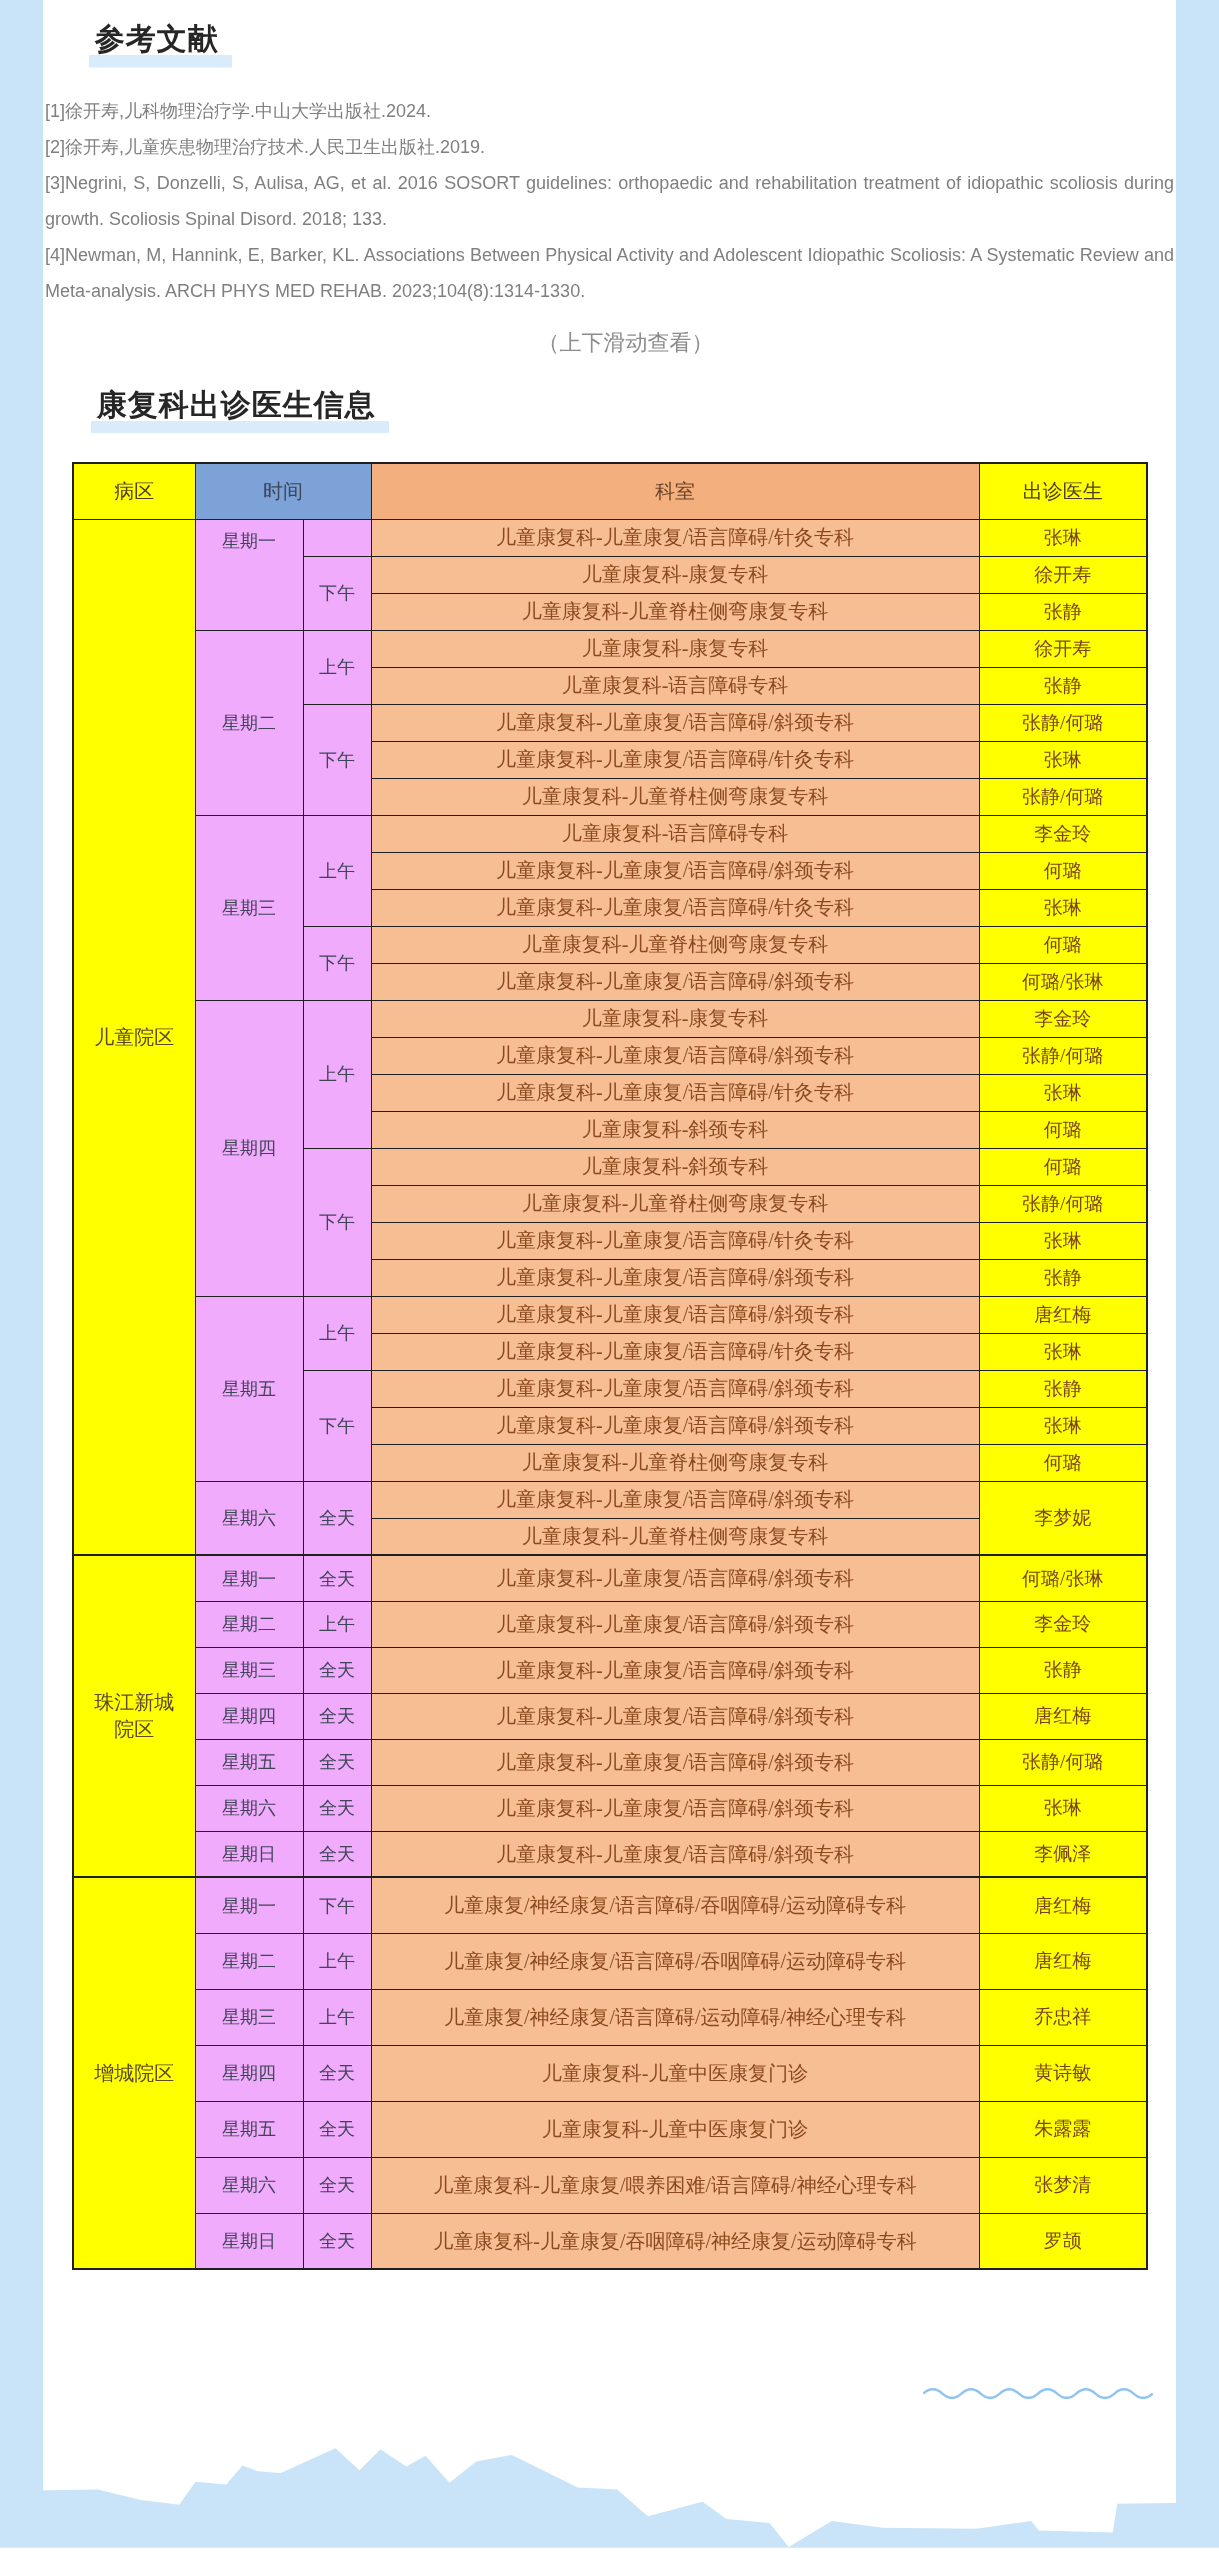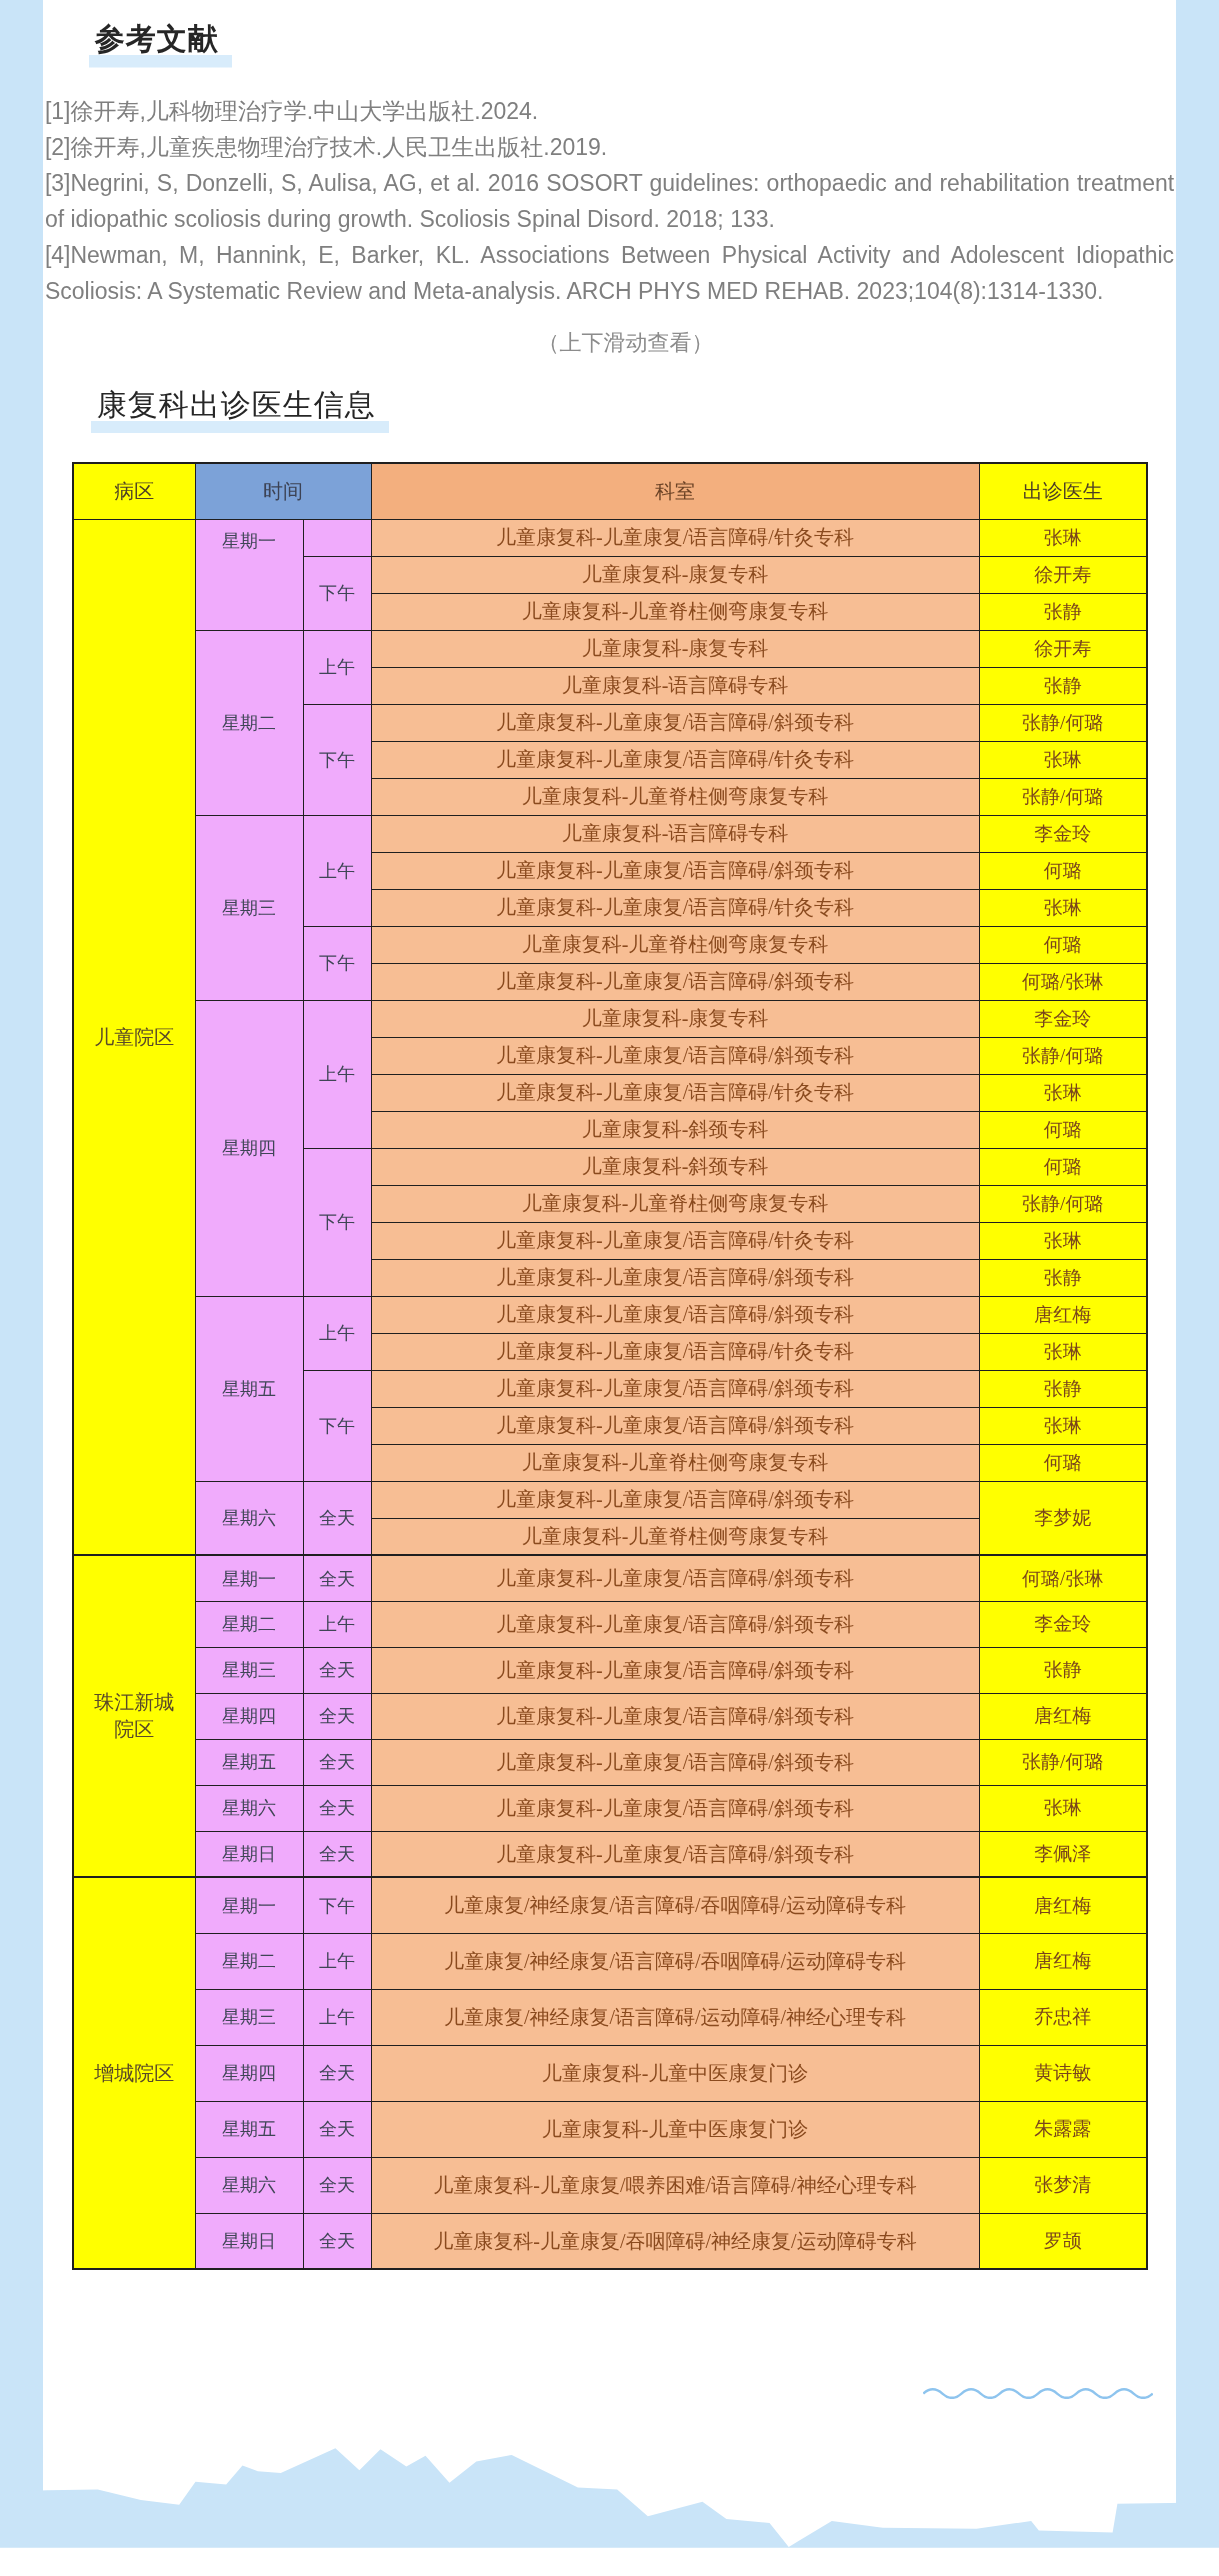--- a/index.html
+++ b/index.html
@@ -10,24 +10,24 @@
   .strip { position:absolute; top:0; width:43px; height:2547px; background:#c9e4f8; }
   .strip.left { left:0; }
   .strip.right { right:0; }
   .content { position:relative; margin:0 43px; padding-top:19px; }
 
   h1.sec-heading { margin:0 0 0 46px; font-size:30px; font-weight:bold; color:#262626; letter-spacing:1px; }
   .hl {
     display:inline-block; padding:0 13.4px 7.7px 5.8px;
     background:linear-gradient(#d8ecfb,#d8ecfb) no-repeat 0 100%/100% 12.5px;
   }
-  .refs { margin:25px 1.9px 0 1.9px; color:#7f7f7f; font-size:23px; line-height:36px; }
+  .refs { margin:25px 1.9px 0 1.9px; color:#7f7f7f; font-size:18px; line-height:36px; }
   .refs p { margin:0; text-align:justify; }
   .scroll-hint { margin-top:19px; text-align:center; color:#8c8c8c; font-size:22px;padding-left:32px; }
-  h2.sec-heading { margin:27px 0 0 48px; font-size:30px; font-weight:normal; color:#262626; letter-spacing:1px; }
+  h2.sec-heading { margin:27px 0 0 48px; font-size:30px; font-weight:bold; color:#262626; letter-spacing:1px; }
 
   table.sched {
     margin:29px 0 0 29px; width:1074px; border-collapse:collapse; table-layout:fixed;
     font-family:"Liberation Serif","DejaVu Serif",serif;
   }
   table.sched th, table.sched td {
     border:1.4px solid #1f1f1f; text-align:center; vertical-align:middle;
     padding:1.9px 3.8px; overflow:hidden;
   }
   table.sched { border:2.9px solid #1f1f1f; }

